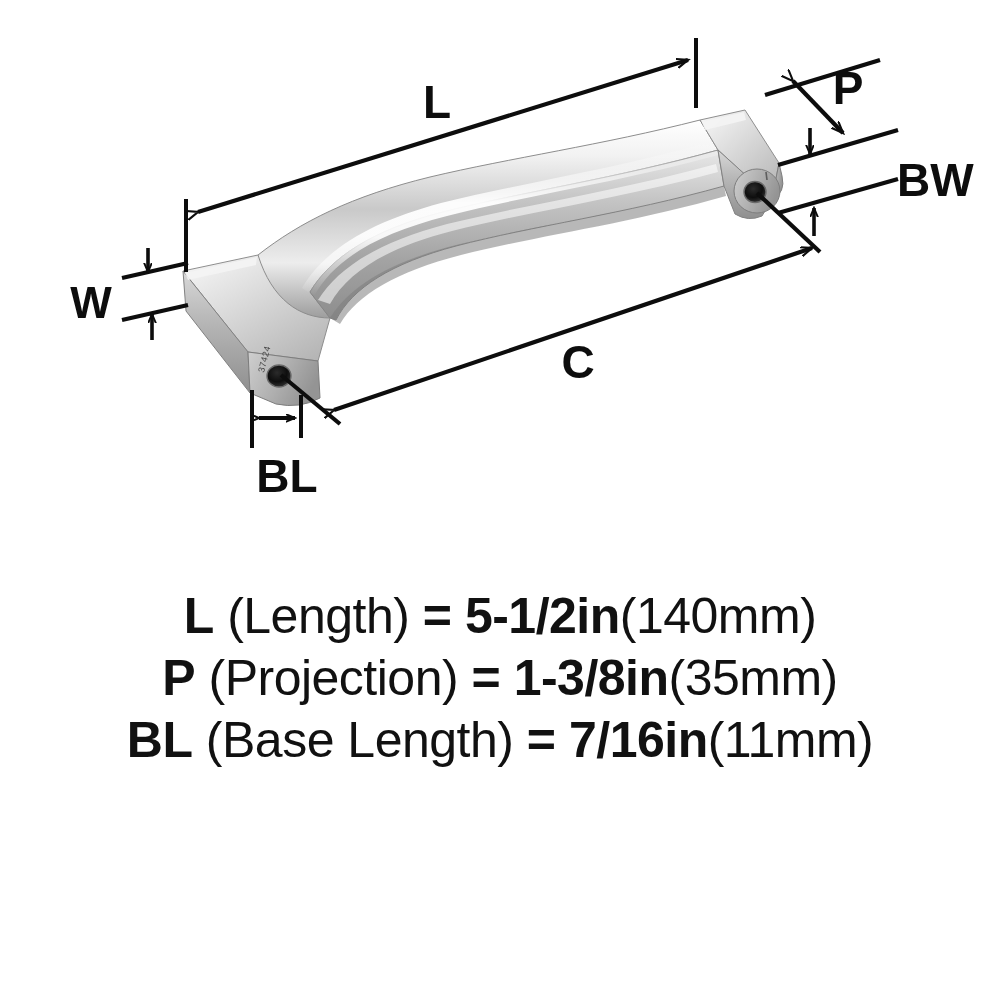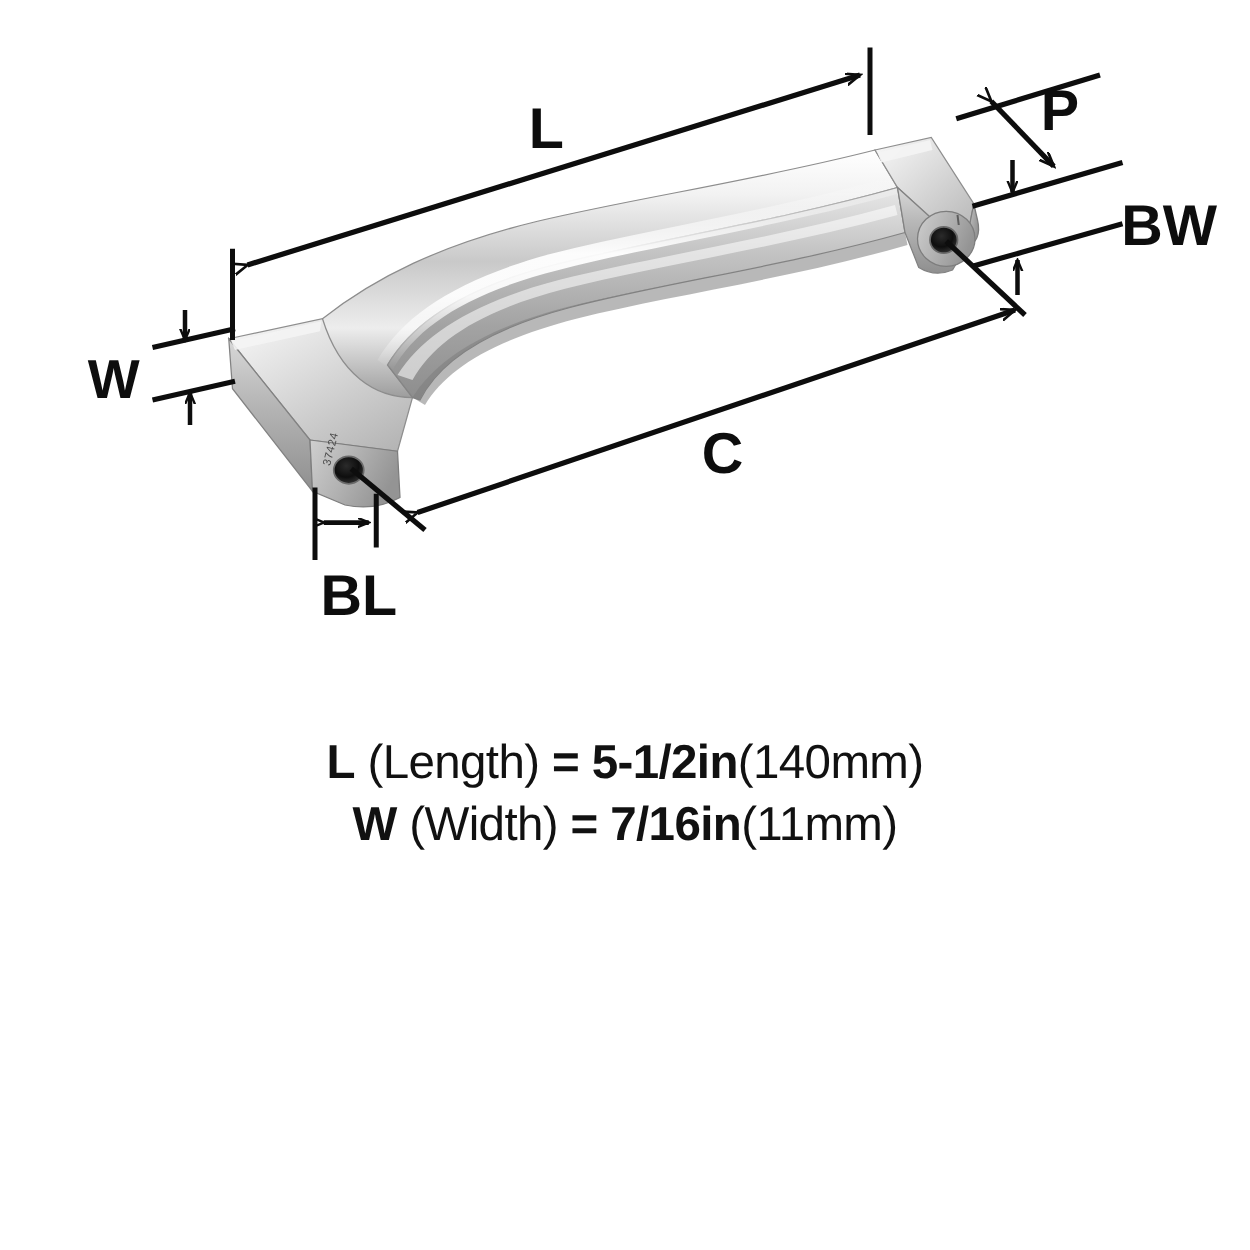--- a/index.html
+++ b/index.html
@@ -32,21 +32,21 @@
     display: flex;
     flex-direction: column;
     align-items: center;
     justify-content: flex-start;
   }
   .spec-row {
     white-space: nowrap;
     line-height: 1.0;
     margin: 0;
     padding: 6px 0;
-    font-size: 38px;
+    font-size: 50px;
     letter-spacing: -0.5px;
     text-align: left;
   }
   .code {
     font-weight: bold;
   }
   .name {
     font-weight: normal;
   }
   .eq {
@@ -259,15 +259,18 @@
 
   </svg>
 </div>
 
 <div id="spec-list">
 
 <div class="spec-row">
     <span class="code">L</span><span>&nbsp;</span><span class="name">(Length)</span><span>&nbsp;</span><span class="eq">=</span><span>&nbsp;</span><span class="val-in">5-1/2in</span><span class="val-mm">(140mm)</span>
   </div>
     <div class="spec-row">
-    <span class="code">W</span><span>&nbsp;</span><span class="name">(Width)</span><span>&nbsp;</span><span class="eq">=</span><span>&nbsp;</span><span class="val-in">7/16in</span><span class="val-mm">(11mm)</span>
+    <span class="code">P</span><span>&nbsp;</span><span class="name">(Projection)</span><span>&nbsp;</span><span class="eq">=</span><span>&nbsp;</span><span class="val-in">1-3/8in</span><span class="val-mm">(35mm)</span>
+  </div>
+    <div class="spec-row">
+    <span class="code">BL</span><span>&nbsp;</span><span class="name">(Base Length)</span><span>&nbsp;</span><span class="eq">=</span><span>&nbsp;</span><span class="val-in">7/16in</span><span class="val-mm">(11mm)</span>
   </div>
   </div>
 
 </body></html>

